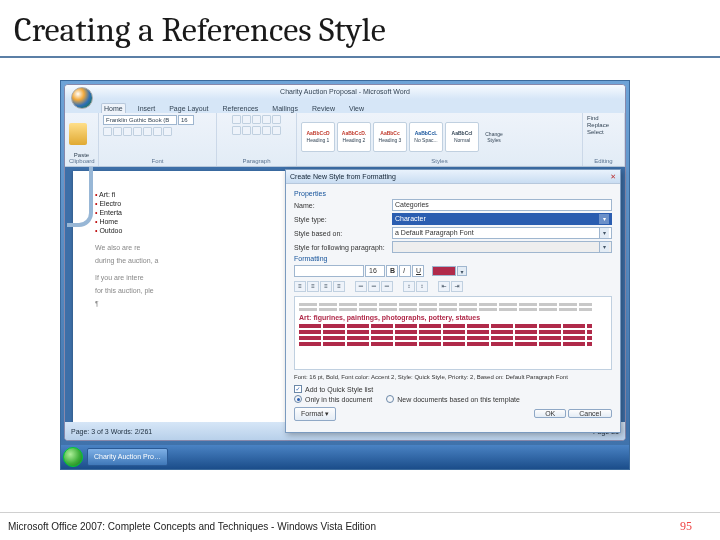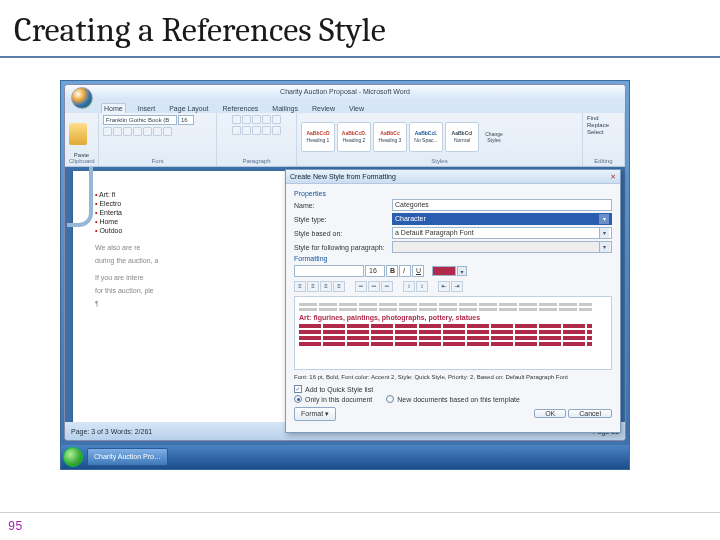--- a/index.html
+++ b/index.html
@@ -58,21 +58,21 @@
   .rad .dot { width: 3px; height: 3px; background: #2a5db0; border-radius: 50%; }
   .dlg-buttons { display: flex; justify-content: space-between; margin-top: 4px; align-items: center; }
   .btn { height: 14px; border: 1px solid #8fa8c6; background: linear-gradient(#fdfdfd,#e4ecf5); font-size: 7px; padding: 0 10px; line-height: 12px; border-radius: 2px; }
   .btn.small { padding: 0 6px; }
   
   .taskbar { position: absolute; left: 0; right: 0; bottom: 0; height: 24px; background: linear-gradient(#4a83c4,#1b4d8a); display: flex; align-items: center; padding: 0 2px; gap: 4px; }
   .start-orb { width: 20px; height: 20px; border-radius: 50%; background: radial-gradient(circle at 35% 35%, #aef09a, #3fae3a 55%, #1b6e1b); border: 1px solid #0c3; }
   .task-btn { height: 18px; background: linear-gradient(#7eb0e6,#3f78b8); border: 1px solid #2a5a96; border-radius: 2px; font-size: 7px; color: #fff; padding: 0 6px; line-height: 16px; }
   
   .footer { position: absolute; left: 0; right: 0; bottom: 0; height: 28px; background: #fff; border-top: 1px solid #d0d0d0; display: flex; align-items: center; justify-content: space-between; padding: 0 28px 0 8px; font-size: 10px; color: #222; }
-  .pagenum { font-size: 12px; color: #a21caf; font-family: Liberation Mono, monospace; }
+  .pagenum { font-size: 12px; color: #ef4444; font-family: Liberation Serif, serif; }
 </style>
 </head>
 <body>
 
 <div class="slide-title">Creating a References Style</div>
 <hr class="title-rule">
 
 <div class="screenshot">
   <div class="word-window">
     <div class="office-orb"></div>
@@ -285,14 +285,15 @@
     </div>
   </div>
 
   <div class="taskbar">
     <div class="start-orb"></div>
     <div class="task-btn">Charity Auction Pro…</div>
   </div>
 </div>
 
 <div class="footer">
+  <span>Microsoft Office 2007: Complete Concepts and Techniques - Windows Vista Edition</span>
   <span class="pagenum">95</span>
 </div>
 
 </body></html>

